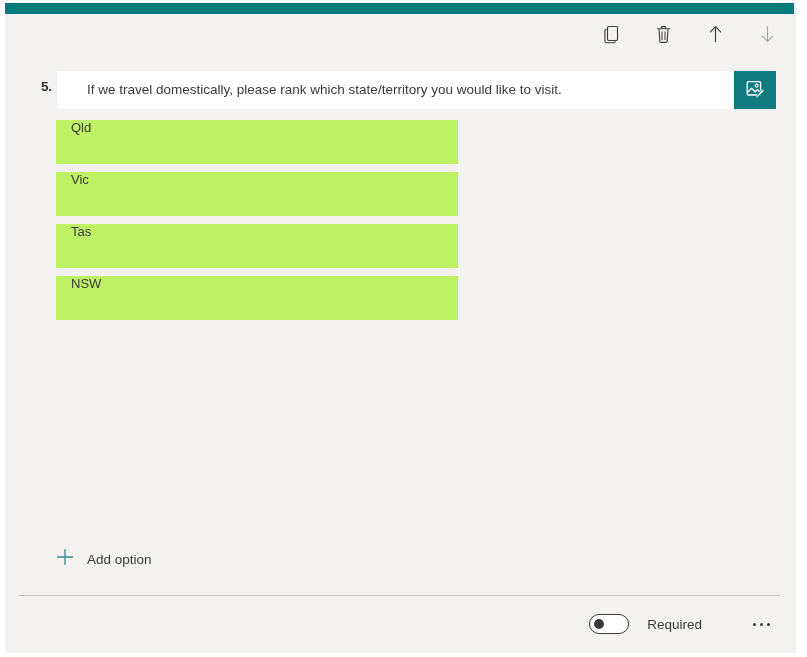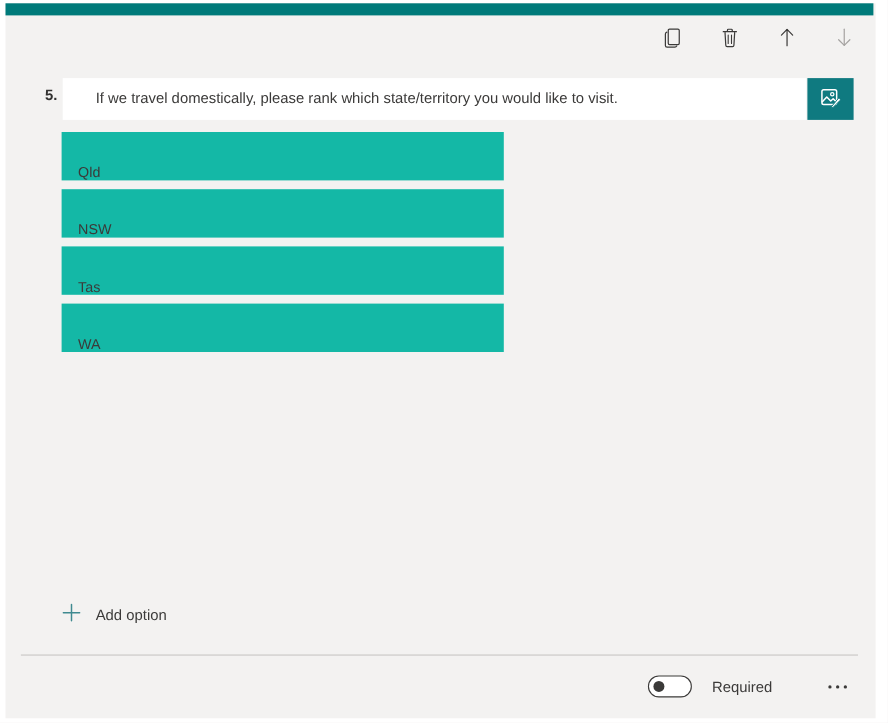--- a/index.html
+++ b/index.html
@@ -110,24 +110,24 @@
   
   .options-list {
     position: absolute;
     left: 51px;
     top: 117px;
     width: 402px;
   }
   .option-row {
     width: 402px;
     height: 44px;
-    background: #14b8a6;
+    background: #bef264;
     margin-bottom: 8px;
     display: flex;
-    align-items: flex-end;
+    align-items: flex-start;
     box-sizing: border-box;
   }
   .option-text {
     padding-left: 15px;
     font-size: 13px;
     color: #3b3a39;
   }
 
   
   .add-option {
@@ -280,28 +280,28 @@
           <path d="M12.2 18.6 L11.6 20.3 L13.3 19.7 L19.6 13.4 C20.1 12.9 20.1 12.2 19.6 11.7 C19.1 11.2 18.4 11.2 17.9 11.7 Z" fill="#ffffff" stroke="#0f7a80" stroke-width="0.9" stroke-linejoin="round"></path>
         </svg>
       </span>
     </button>
   </div>
 
   <div class="options-list">
     <div class="option-row" title="Option 1">
       <span class="option-text">Qld</span>
     </div>
+    <div class="option-row" title="Option 2">
+      <span class="option-text">Vic</span>
+    </div>
+    <div class="option-row" title="Option 5">
+      <span class="option-text">Tas</span>
+    </div>
     <div class="option-row" title="Option 4">
       <span class="option-text">NSW</span>
-    </div>
-    <div class="option-row" title="Option 5">
-      <span class="option-text">Tas</span>
-    </div>
-    <div class="option-row" title="Option 8">
-      <span class="option-text">WA</span>
     </div>
   </div>
 
   <div class="add-option">
     <span>
       <svg width="18" height="18" viewBox="0 0 18 18" fill="none">
         <path d="M9 1.6 V16.4 M1.6 9 H16.4" stroke="#3f8a90" stroke-width="1.35" stroke-linecap="round"></path>
       </svg>
     </span>
     <span class="add-option-label">Add option</span>

